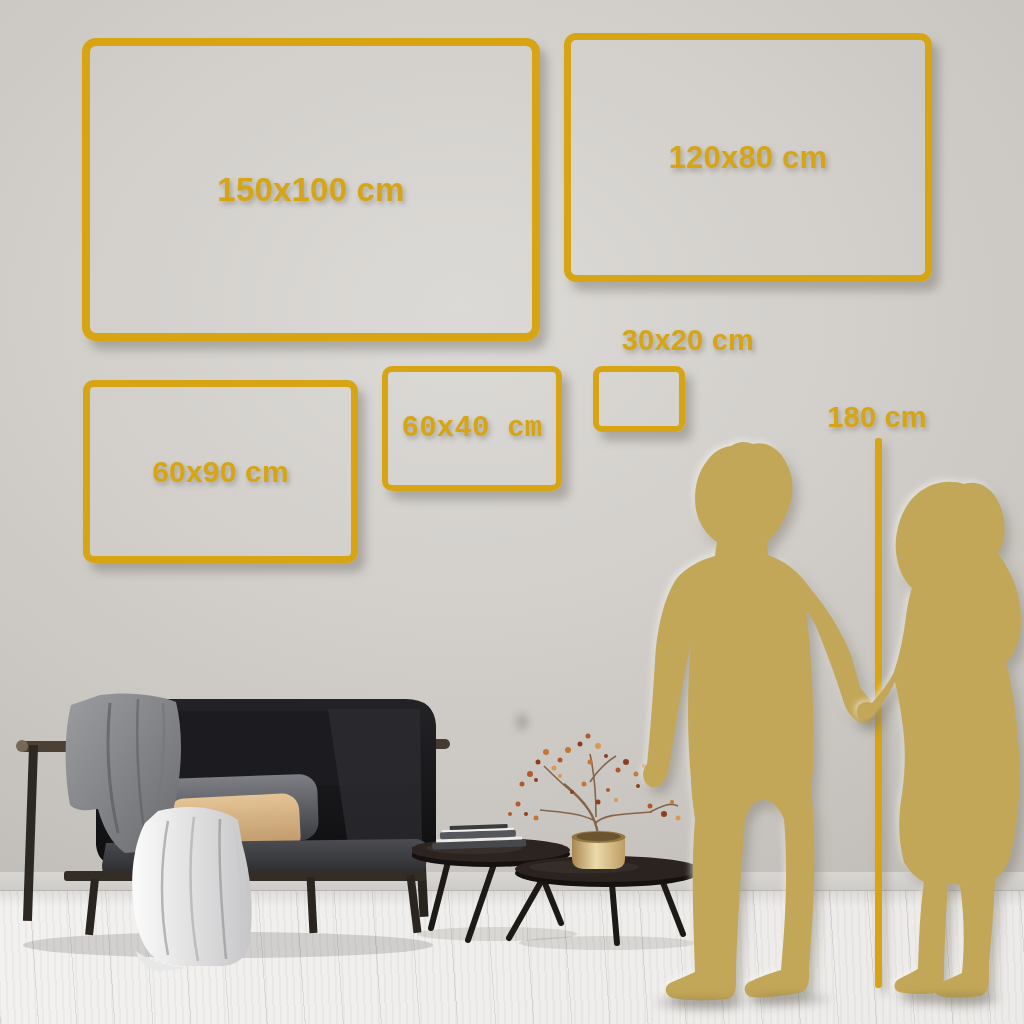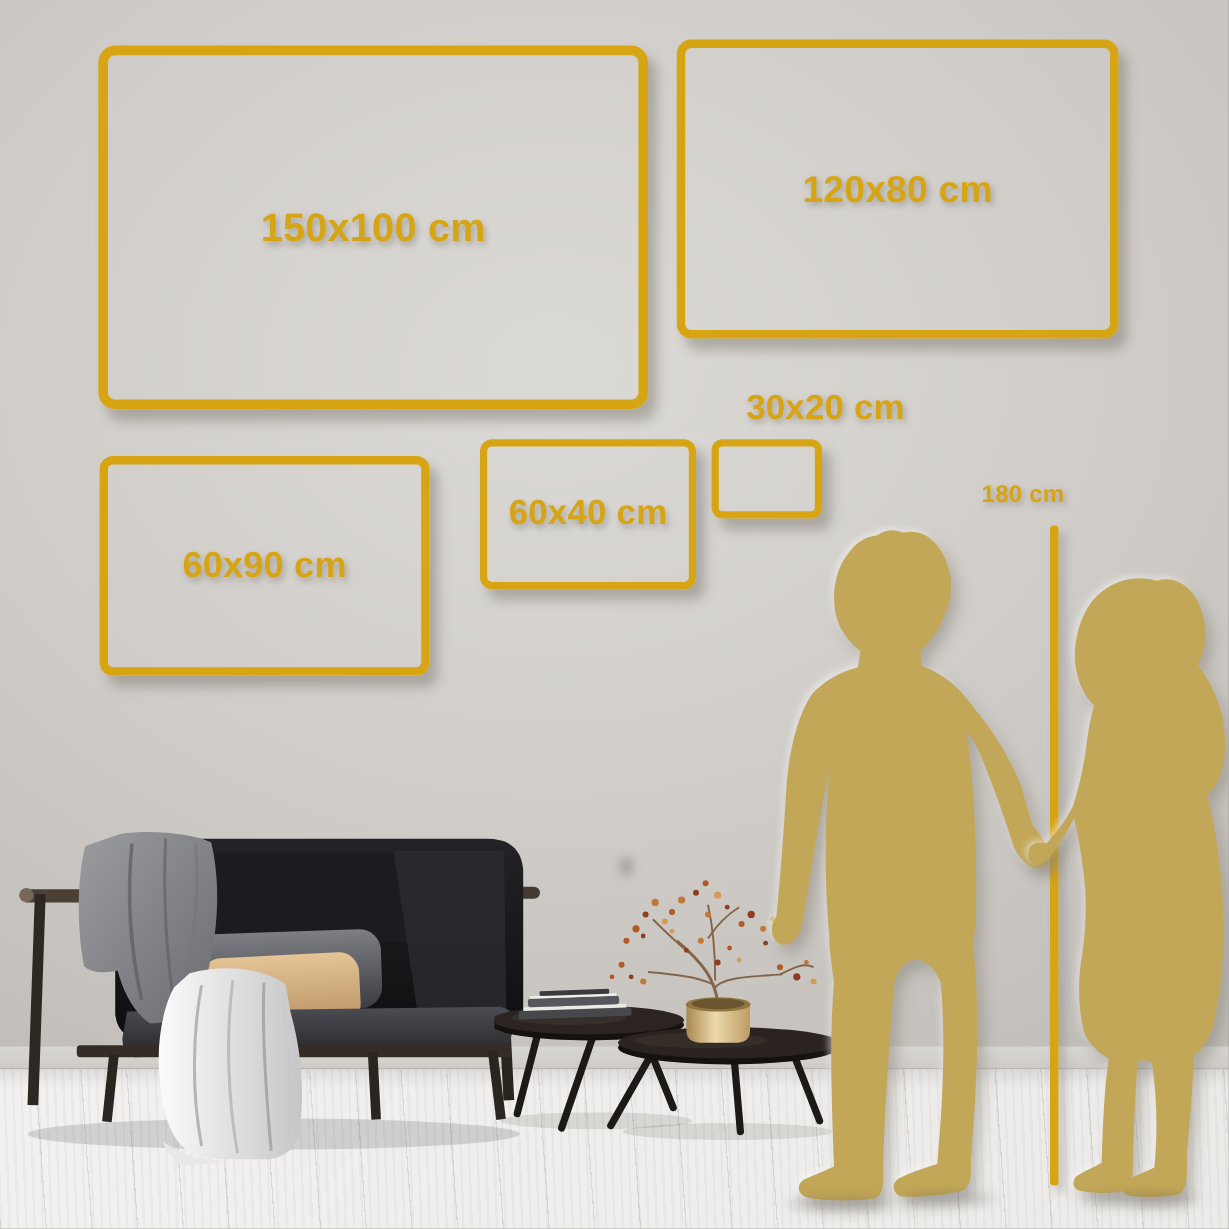--- a/index.html
+++ b/index.html
@@ -35,28 +35,28 @@
   .gold-text{
     color:#d7a513;font-weight:700;letter-spacing:.2px;
     text-shadow:2px 3px 5px rgba(108,102,92,.45);white-space:nowrap;
   }
   .frame-150{left:82px;top:38px;width:442px;height:287px;border-width:8px;border-radius:14px;}
   .frame-150 .gold-text{font-size:33px;}
   .frame-120{left:564px;top:33px;width:354px;height:235px;border-width:7px;border-radius:12px;}
   .frame-120 .gold-text{font-size:31px;}
   .frame-60x90{left:83px;top:364px;width:261px;height:169px;border-width:7px;border-radius:11px;margin-top:16px;}
   .frame-60x90 .gold-text{font-size:30px;}
-  .frame-60x40{left:400px;top:366px;width:168px;height:113px;border-width:6px;border-radius:10px;}
+  .frame-60x40{left:382px;top:366px;width:168px;height:113px;border-width:6px;border-radius:10px;font-family:Liberation Mono, monospace;}
   .frame-60x40 .gold-text{font-size:29px;}
   .frame-30x20{left:593px;top:366px;width:80px;height:54px;border-width:6px;border-radius:9px;}
   .label-30x20{
     position:absolute;left:584px;top:324px;width:170px;text-align:right;font-size:29px;
   }
   
-  .height-label{position:absolute;left:818px;top:401px;width:118px;font-size:20px;}
+  .height-label{position:absolute;left:818px;top:401px;width:118px;text-align:center;font-size:29px;}
   .height-line{
     position:absolute;left:875px;top:438px;width:7px;height:550px;border-radius:3px;
     background:#d7a513;box-shadow:5px 6px 8px rgba(108,102,92,.35);
   }
   
   .svg-abs{position:absolute;}
   .sofa-svg{left:8px;top:693px;}
   .tables-svg{left:412px;top:722px;}
   .silhouette{filter:drop-shadow(5px 7px 6px rgba(95,88,72,.40)) drop-shadow(-2px -2px 3px rgba(255,255,255,.55));}
   .man-svg{left:643px;top:436px;}

